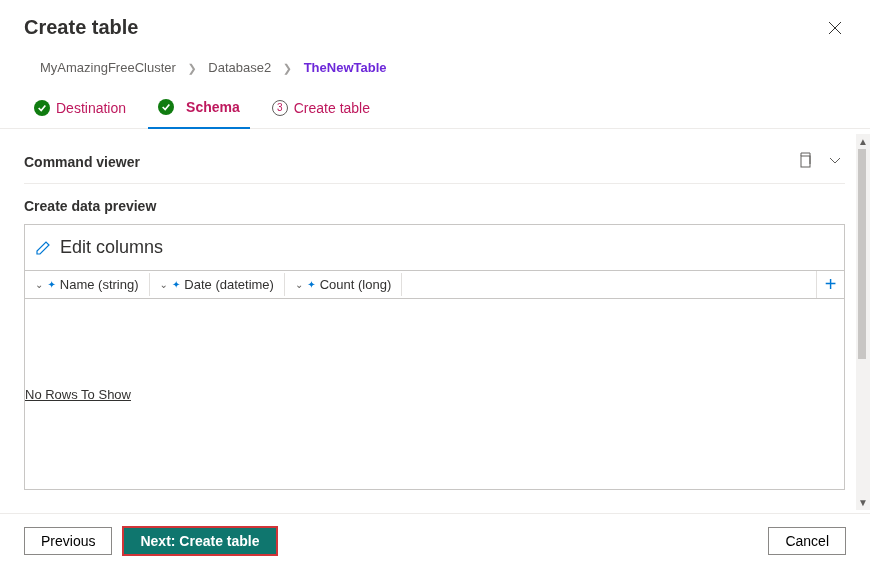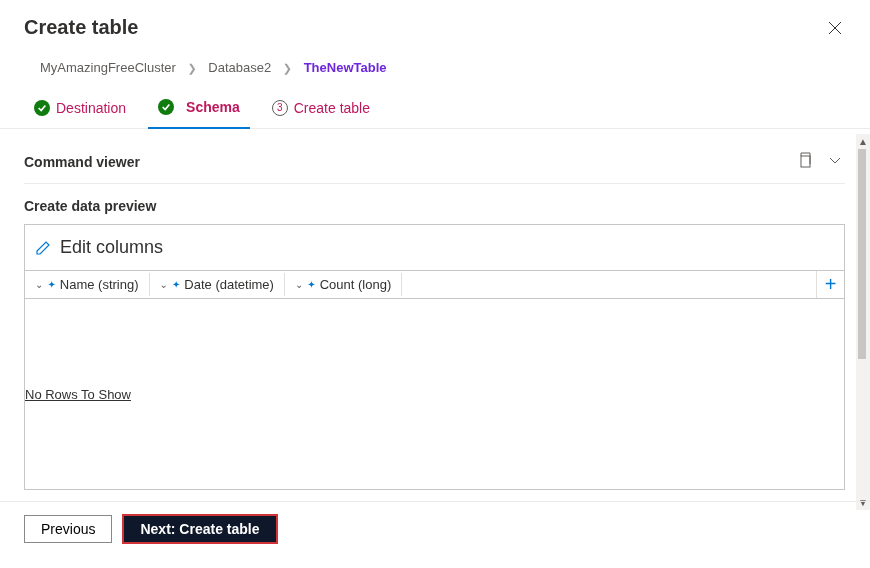--- a/index.html
+++ b/index.html
@@ -154,35 +154,35 @@
   }
   .vthumb {
     background: #c8c6c4;
     width: 8px;
     height: 210px;
     border-radius: 0;
     margin-top: 2px;
   }
   .footer {
     position: absolute;
-    bottom: 12px; left: 0; right: 0;
+    bottom: 0; left: 0; right: 0;
     border-top: 1px solid #edebe9;
     padding: 12px 24px;
     display: flex; align-items: center; gap: 10px; justify-content: flex-end;
   }
   .btn {
     padding: 5px 16px;
     border: 1px solid #8a8886;
     background: #fff;
     font-size: 14px;
     cursor: pointer;
     font-family: inherit;
   }
   .btn-primary {
-    background: #0f172a;
+    background: #0f766e;
     border: 2px solid #d13438;
     color: #fff;
     font-weight: 600;
   }
   .spacer { flex: 1; }
 </style>
 </head>
 <body>
 
 <div class="header">
@@ -291,13 +291,14 @@
       <div class="vthumb"></div>
     </div>
     <div class="tri">▼</div>
   </div>
 </div>
 
 <div class="footer">
   <button class="btn">Previous</button>
   <button class="btn btn-primary">Next: Create table</button>
   <div class="spacer"></div>
+  <button class="btn">Cancel</button>
 </div>
 
 </body></html>

